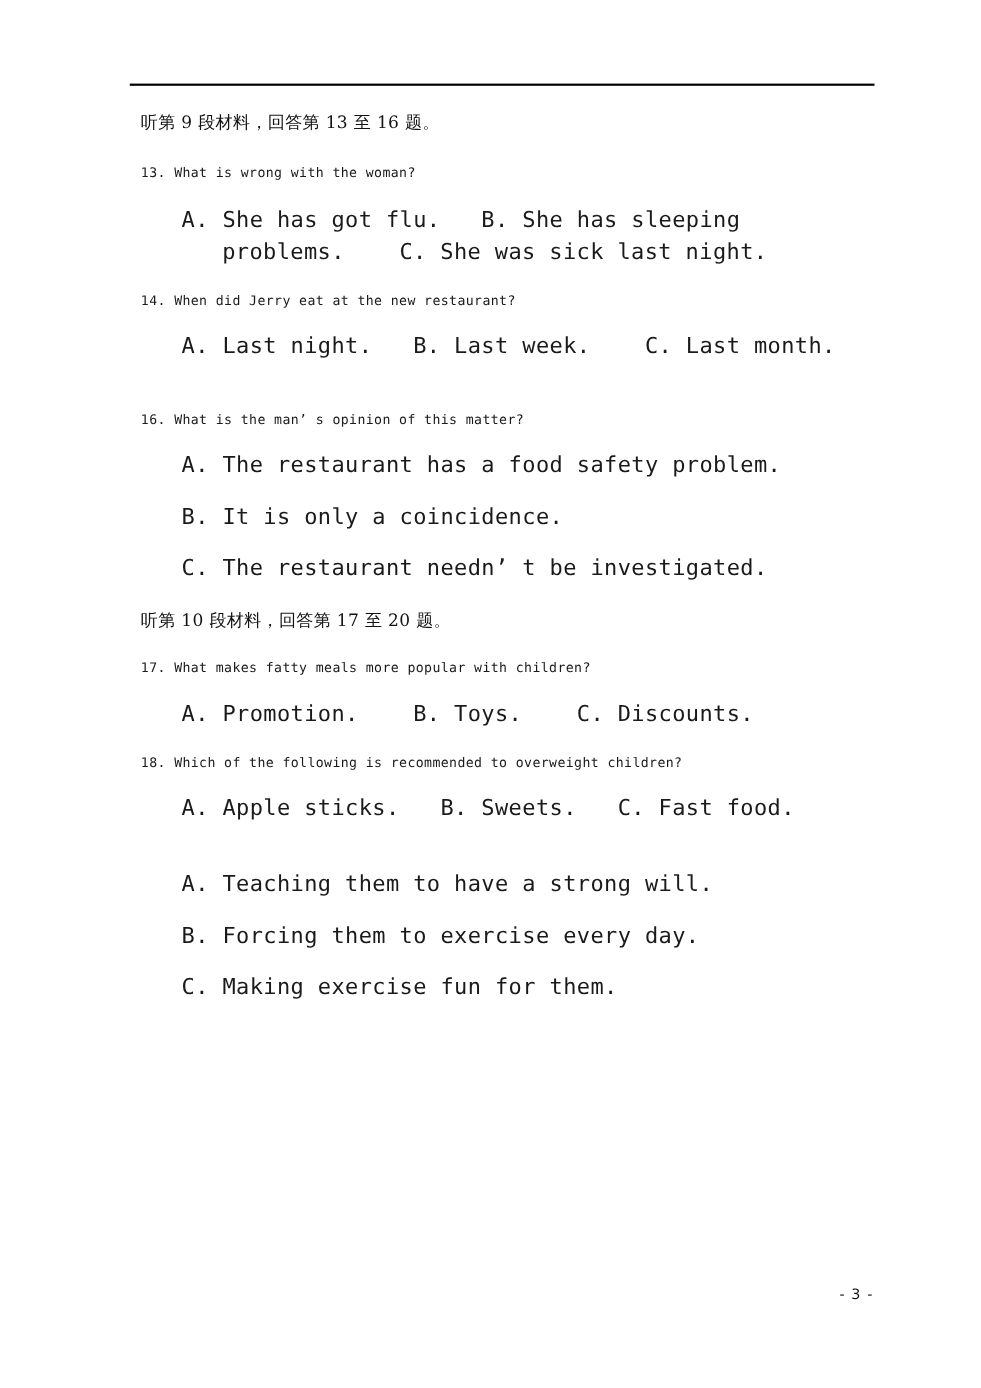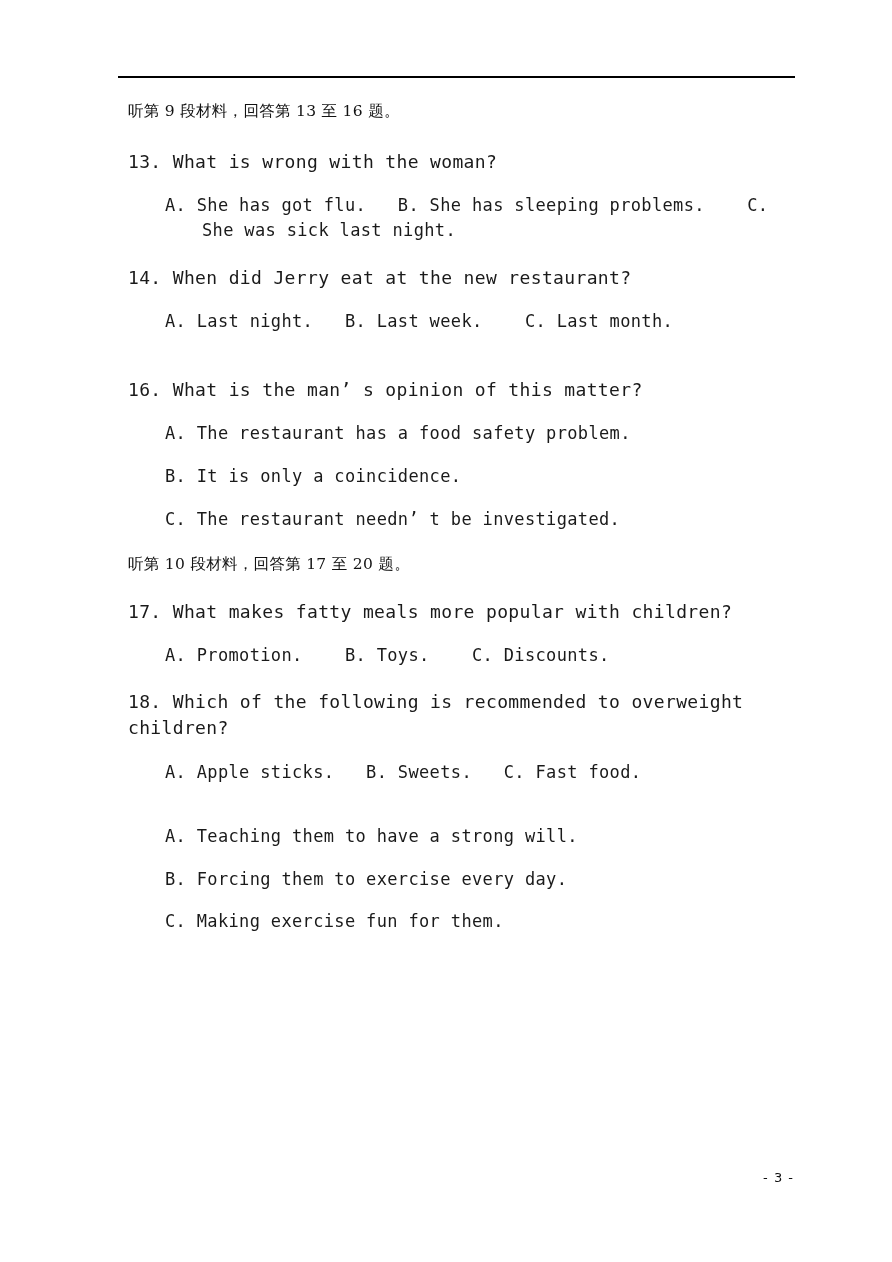--- a/index.html
+++ b/index.html
@@ -40,31 +40,31 @@
     font-family: "DejaVu Serif", "Liberation Serif", serif;
     font-size: 15.5px;
     line-height: 1.5;
     color: #121212;
     letter-spacing: 0.3px;
     white-space: pre;
   }
   
   .q-line {
     font-family: "DejaVu Sans Mono", "Liberation Mono", monospace;
-    font-size: 18px;
+    font-size: 12px;
     line-height: 1.45;
     color: #1a1a1a;
     letter-spacing: 0.35px;
     white-space: pre-wrap;
     word-break: normal;
   }
   
   .opt-line {
     font-family: "DejaVu Sans Mono", "Liberation Mono", monospace;
-    font-size: 17px;
+    font-size: 20px;
     line-height: 1.45;
     color: #1a1a1a;
     letter-spacing: 0.35px;
     white-space: pre-wrap;
     padding-left: 37px;
   }
   .opt-line.hang {
     padding-left: 37px;
     text-indent: -37px;
     margin-left: 37px;

